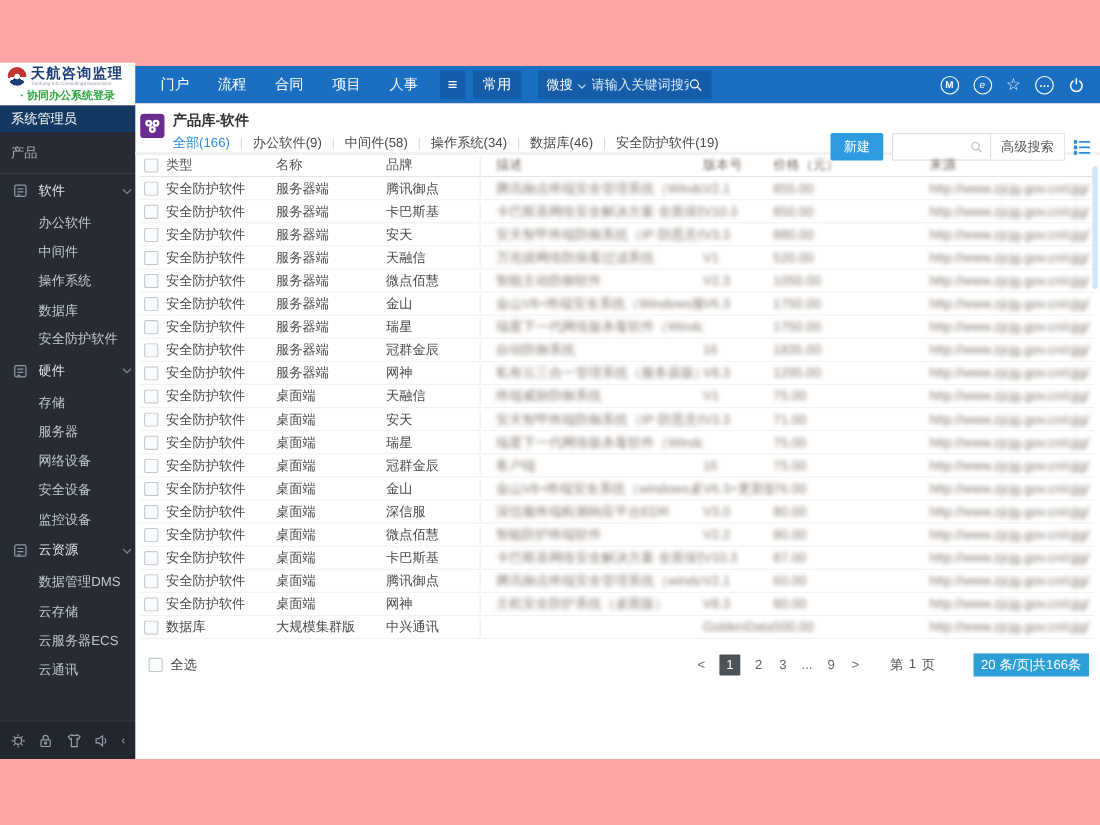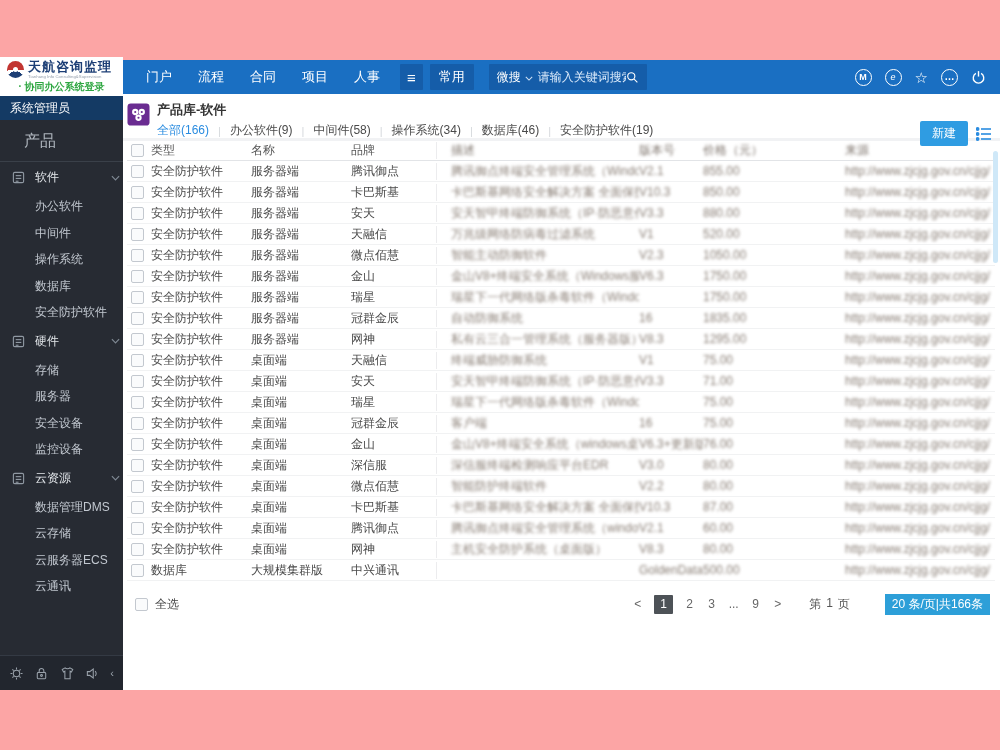--- a/index.html
+++ b/index.html
@@ -35,21 +35,21 @@
   .mag{width:13px;height:13px;stroke:#fff;stroke-width:1.4;fill:none;}
   .nav-right{position:absolute;right:14px;top:0;height:34px;display:flex;align-items:center;gap:13px;}
   .circ{width:15px;height:15px;border:1.2px solid #fff;border-radius:50%;display:flex;align-items:center;
         justify-content:center;font-size:9px;font-weight:bold;cursor:pointer;}
   .star{font-size:15px;line-height:15px;cursor:pointer;}
   .pow{width:15px;height:15px;stroke:#fff;stroke-width:1.5;fill:none;cursor:pointer;}
 
   
   .sidebar{position:absolute;left:0;top:96px;width:129px;height:594px;background:#272b33;color:#c6ccd4;}
   .side-role{height:24px;line-height:24px;background:#143a64;color:#fff;font-size:12px;padding-left:10px;}
-  .side-label{font-size:16px;color:#aeb5bd;padding:11px 0 9px 24px;}
+  .side-label{font-size:12px;color:#aeb5bd;padding:11px 0 9px 10px;}
   .side-divider{border-top:1px solid #3a4049;}
   .side-group{display:flex;align-items:center;height:31px;padding-left:12px;font-size:12px;color:#e2e6ea;cursor:pointer;}
   .gi{width:13px;height:13px;stroke:#9099a3;stroke-width:1.2;fill:none;margin-right:10px;flex:0 0 13px;}
   .chev{width:9px;height:6px;stroke:#7f8893;stroke-width:1.3;fill:none;margin-left:auto;margin-right:9px;}
   .side-sub{height:26.5px;line-height:26.5px;padding-left:35px;font-size:12px;color:#c2c8d0;cursor:pointer;}
   .side-foot{position:absolute;left:0;bottom:0;width:115px;height:34px;background:#22262e;
              border-top:1px solid #343a44;display:flex;align-items:center;justify-content:space-around;padding:0 4px;}
   .sf{width:15px;height:15px;stroke:#9aa2ab;fill:none;stroke-width:1.1;cursor:pointer;}
   .collapse{color:#9aa2ab;font-size:11px;cursor:pointer;}
 
@@ -181,20 +181,21 @@
             <line x1="4" y1="8" x2="10" y2="8"></line>
             <line x1="4" y1="11" x2="7" y2="11"></line>
           </svg>
           <span class="gl">硬件</span>
           <svg class="chev" viewBox="0 0 10 6">
             <polyline points="1,1 5,5 9,1"></polyline>
           </svg>
         </div>
         <div class="side-sub">存储</div>
         <div class="side-sub">服务器</div>
+        <div class="side-sub">网络设备</div>
         <div class="side-sub">安全设备</div>
         <div class="side-sub">监控设备</div>
         <div class="side-group">
           <svg class="gi" viewBox="0 0 14 14">
             <rect x="1.5" y="1.5" width="11" height="11" rx="1.5"></rect>
             <line x1="4" y1="5" x2="10" y2="5"></line>
             <line x1="4" y1="8" x2="10" y2="8"></line>
             <line x1="4" y1="11" x2="7" y2="11"></line>
           </svg>
           <span class="gl">云资源</span>
@@ -250,20 +251,28 @@
             <span class="tab-sep">|</span>
             <span class="tab">操作系统(34)</span>
             <span class="tab-sep">|</span>
             <span class="tab">数据库(46)</span>
             <span class="tab-sep">|</span>
             <span class="tab">安全防护软件(19)</span>
           </div>
       </div>
       <div class="head-right">
         <button class="btn-new">新建</button>
+        <div class="searchbox">
+          <input style="">
+          <svg class="mag2" viewBox="0 0 16 16">
+              <circle cx="6.5" cy="6.5" r="4.4"></circle>
+              <line x1="10" y1="10" x2="14" y2="14"></line>
+            </svg>
+          <button class="btn-adv">高级搜索</button>
+        </div>
         <svg class="list-icon" viewBox="0 0 16 14">
           <circle cx="1.6" cy="2" r="1.1"></circle>
             <circle cx="1.6" cy="7" r="1.1"></circle>
             <circle cx="1.6" cy="12" r="1.1"></circle>
           <line x1="5" y1="2" x2="15" y2="2"></line>
             <line x1="5" y1="7" x2="15" y2="7"></line>
             <line x1="5" y1="12" x2="15" y2="12"></line>
         </svg>
       </div>
     </div>

